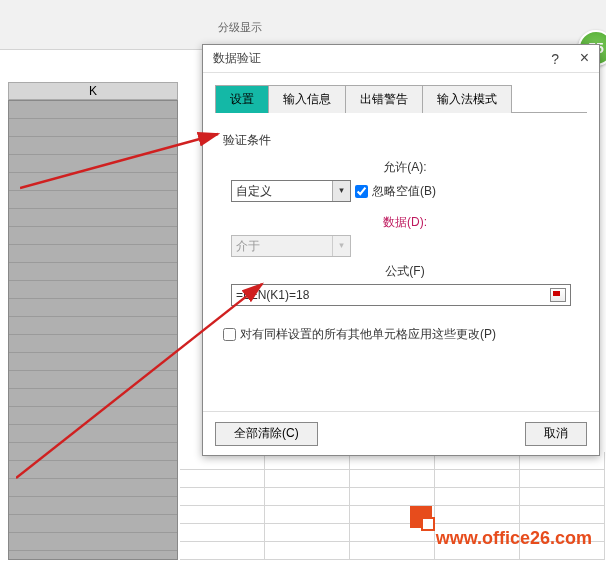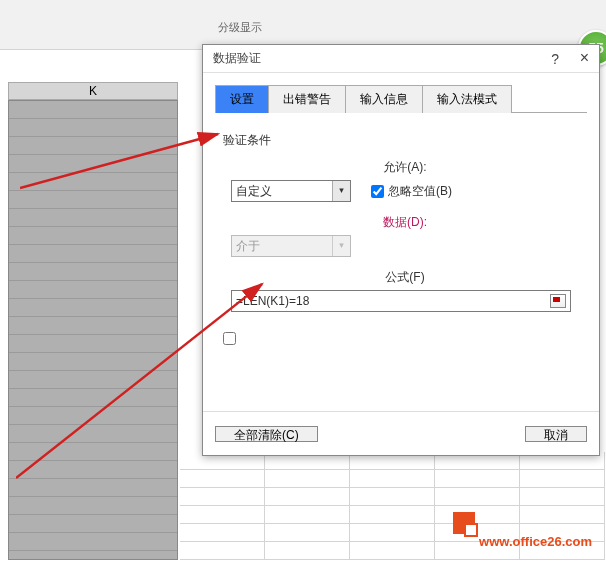--- a/index.html
+++ b/index.html
@@ -16,59 +16,59 @@
     .grid-right { position: absolute; top: 452px; left: 180px; right: 0; bottom: 0; }
     .grid-cell { border-right: 1px solid #d4d4d4; border-bottom: 1px solid #d4d4d4; height: 18px; }
     
     .dialog { position: absolute; top: 44px; left: 202px; width: 398px; height: 412px; background: #fff; border: 1px solid #888; box-shadow: 0 2px 8px rgba(0,0,0,0.3); }
     .dialog-title { height: 28px; padding: 5px 10px; font-size: 12px; color: #444; position: relative; border-bottom: 1px solid #e0e0e0; }
     .dialog-help { position: absolute; right: 40px; top: 6px; font-size: 14px; color: #444; cursor: pointer; }
     .dialog-close { position: absolute; right: 10px; top: 4px; font-size: 16px; color: #444; cursor: pointer; }
     
     .tabs { display: flex; margin: 12px 12px 0 12px; }
     .tab { padding: 5px 14px; font-size: 12px; border: 1px solid #aaa; background: #f0f0f0; border-bottom: none; margin-right: -1px; cursor: pointer; }
-    .tab.active { background: #3b82f6; position: relative; z-index: 2; }
+    .tab.active { background: #14b8a6; position: relative; z-index: 2; }
     .tab-line { height: 1px; background: #aaa; margin: 0 12px; margin-top: -1px; }
     
     .dialog-body { padding: 19px 20px; font-size: 12px; color: #333; }
     .section-label { margin-bottom: 10px; }
     .field-label { margin-bottom: 4px; text-align: center; }
     .disabled { color: #be185d; }
     
-    .row-flex { display: flex; align-items: center; gap: 20px; }
+    .row-flex { display: flex; align-items: center; gap: 4px; }
     
     .select-box { display: flex; align-items: center; width: 120px; height: 22px; border: 1px solid #7a7a7a; background: #fff; font-size: 12px; padding-left: 4px; position: relative; }
     .select-box.disabled-box { background: #f0f0f0; color: #999; border-color: #bbb; }
     .select-arrow { position: absolute; right: 0; top: 0; width: 18px; height: 20px; background: #e8e8e8; border-left: 1px solid #aaa; text-align: center; line-height: 18px; font-size: 9px; }
     
     .checkbox-row { display: flex; align-items: center; gap: 4px; }
     .checkbox-row input { width: 13px; height: 13px; }
     
     .formula-input { width: 340px; height: 22px; border: 1px solid #7a7a7a; padding: 2px 4px; font-size: 12px; display: flex; align-items: center; justify-content: space-between; }
     .range-btn { width: 16px; height: 14px; border: 1px solid #888; background: linear-gradient(#fff,#eee); display: inline-block; position: relative; }
     .range-btn::after { content: ""; position: absolute; left: 2px; top: 2px; width: 7px; height: 5px; background: #c00; }
     
     .apply-row { margin-top: 20px; display: flex; align-items: center; gap: 4px; }
     
     .dialog-footer { position: absolute; bottom: 0; left: 0; right: 0; height: 44px; border-top: 1px solid #ddd; display: flex; align-items: center; padding: 0 12px; gap: 8px; }
-    .btn { height: 16px; padding: 0 18px; font-size: 12px; border: 1px solid #888; background: #f0f0f0; cursor: pointer; }
+    .btn { height: 24px; padding: 0 18px; font-size: 12px; border: 1px solid #888; background: #f0f0f0; cursor: pointer; }
     .btn.primary { border: 1px solid #3a76c4; background: #eaf2fb; }
     .spacer { flex: 1; }
     
     .badge-55 { position: absolute; top: 30px; right: -8px; width: 36px; height: 36px; border-radius: 50%; background: radial-gradient(#7fcf5f,#4fa82f); color: #fff; font-weight: bold; font-size: 14px; display: flex; align-items: center; justify-content: center; border: 2px solid #fff; box-shadow: 0 1px 3px rgba(0,0,0,0.3); }
     
     .arrow1 { position: absolute; top: 130px; left: 20px; width: 200px; height: 60px; pointer-events: none; }
     .arrow2 { position: absolute; top: 280px; left: 16px; width: 250px; height: 200px; pointer-events: none; }
     
     .watermark { position: absolute; bottom: 14px; right: 14px; text-align: left; }
     .wm-icon { display: inline-block; width: 22px; height: 22px; background: #e74c1c; position: relative; vertical-align: middle; margin-right: 2px; }
     .wm-icon::after { content: ""; position: absolute; right: -3px; bottom: -3px; width: 10px; height: 10px; background: #fff; border: 2px solid #e74c1c; }
     .wm-text1 { color: #2a6fb5; font-size: 18px; font-weight: bold; vertical-align: middle; }
     .wm-text1 .orange { color: #e74c1c; }
-    .wm-text2 { color: #e74c1c; font-size: 13px; font-weight: bold; margin-left: 26px; text-align: right; }
+    .wm-text2 { color: #e74c1c; font-size: 18px; font-weight: bold; margin-left: 26px; text-align: right; }
   </style>
 </head>
 <body>
 
 <div class="ribbon-bg"></div>
 <div class="ribbon-group">分级显示</div>
 
 <div class="col-header">K</div>
 <div class="selected-column">
   <div class="sel-row"></div>
@@ -147,22 +147,22 @@
 
 <div class="dialog">
   <div class="dialog-title">
     <span>数据验证</span>
     <span class="dialog-help">?</span>
     <span class="dialog-close">×</span>
   </div>
 
   <div class="tabs">
     <div class="tab active">设置</div>
+    <div class="tab">输入信息</div>
     <div class="tab">出错警告</div>
-    <div class="tab">输入信息</div>
     <div class="tab">输入法模式</div>
   </div>
   <div class="tab-line"></div>
 
   <div class="dialog-body">
     <div class="section-label">验证条件</div>
 
     <div style="padding-left:8px;">
       <div class="field-label">允许(A):</div>
       <div class="row-flex" style="margin-bottom:12px;">
@@ -170,34 +170,35 @@
           <span>自定义</span>
           <span class="select-arrow">▾</span>
         </div>
         <label class="checkbox-row">
           <input type="checkbox" checked="" style="">
           <span>忽略空值(B)</span>
         </label>
       </div>
 
       <div class="field-label disabled">数据(D):</div>
-      <div class="select-box disabled-box" style="margin-bottom:12px;">
+      <div class="select-box disabled-box" style="margin-bottom:6px;">
         <span>介于</span>
         <span class="select-arrow" style="background:#f0f0f0;border-color:#ccc;color:#bbb;">▾</span>
       </div>
 
       <div class="field-label">公式(F)</div>
       <div class="formula-input">
         <span>=LEN(K1)=18</span>
         <span class="range-btn"></span>
       </div>
     </div>
 
     <label class="apply-row">
       <input type="checkbox" style="">
+      <span>对有同样设置的所有其他单元格应用这些更改(P)</span>
     </label>
   </div>
 
   <div class="dialog-footer">
     <button class="btn">全部清除(C)</button>
     <div class="spacer"></div>
     <button class="btn">取消</button>
   </div>
 </div>
 

